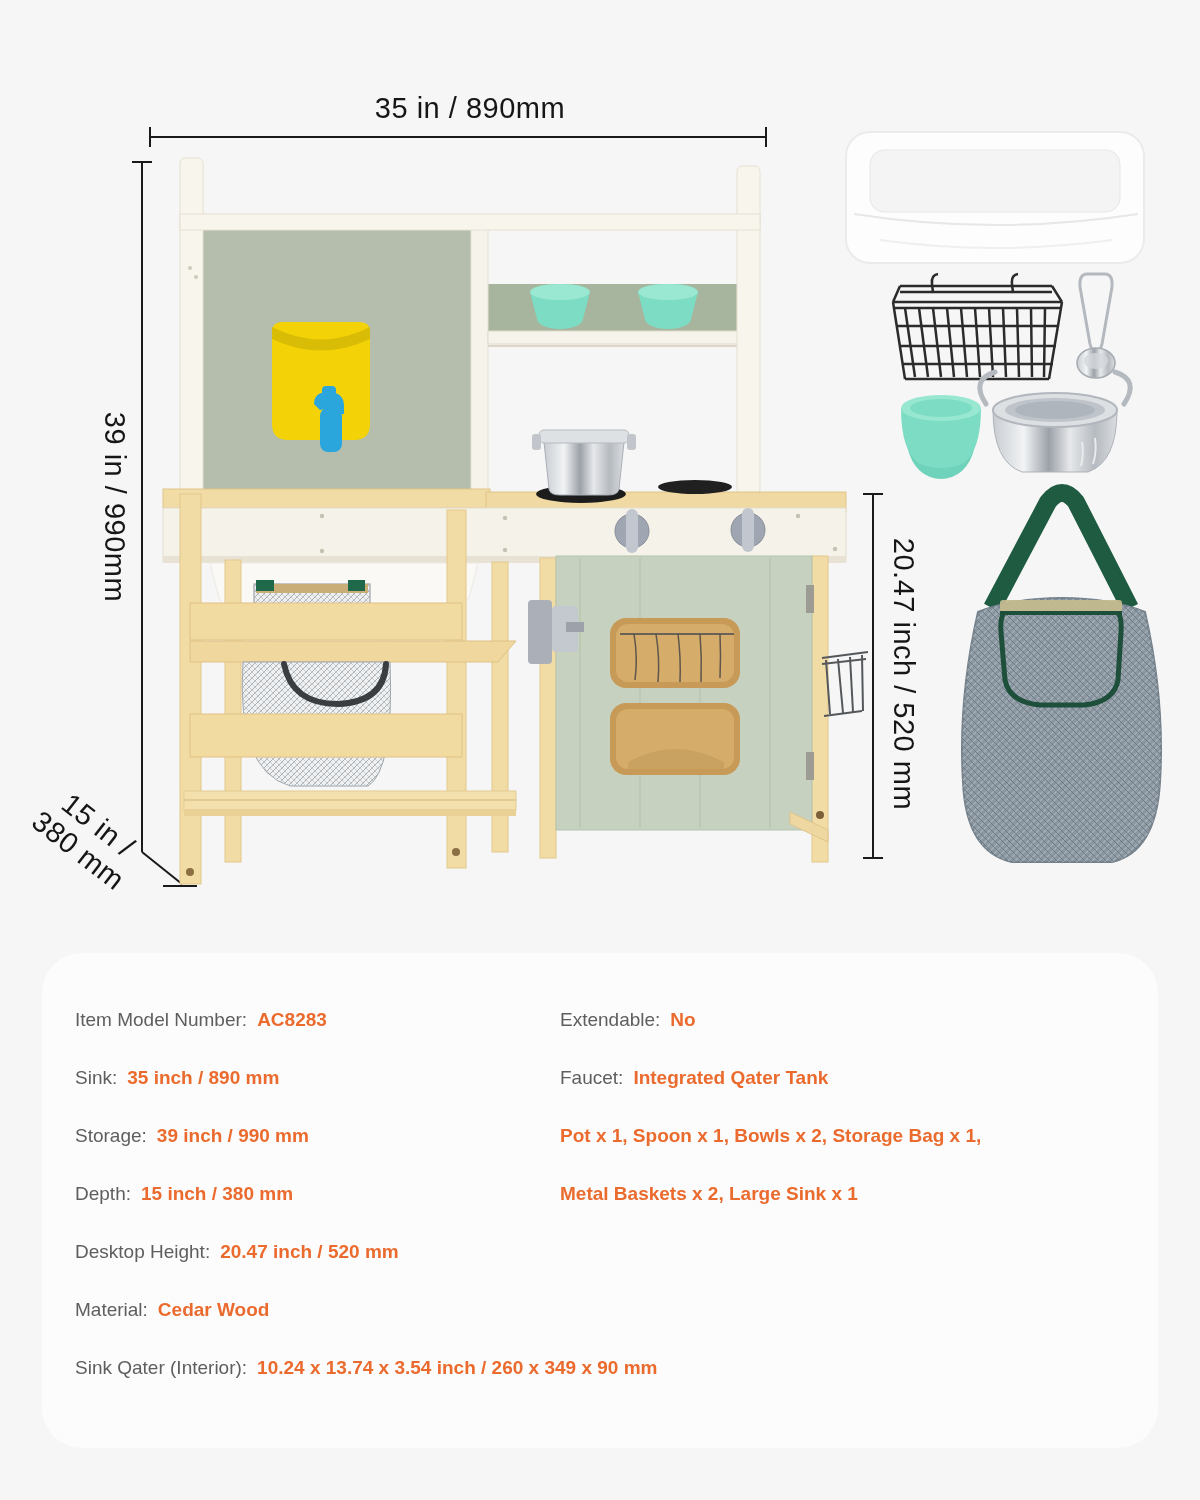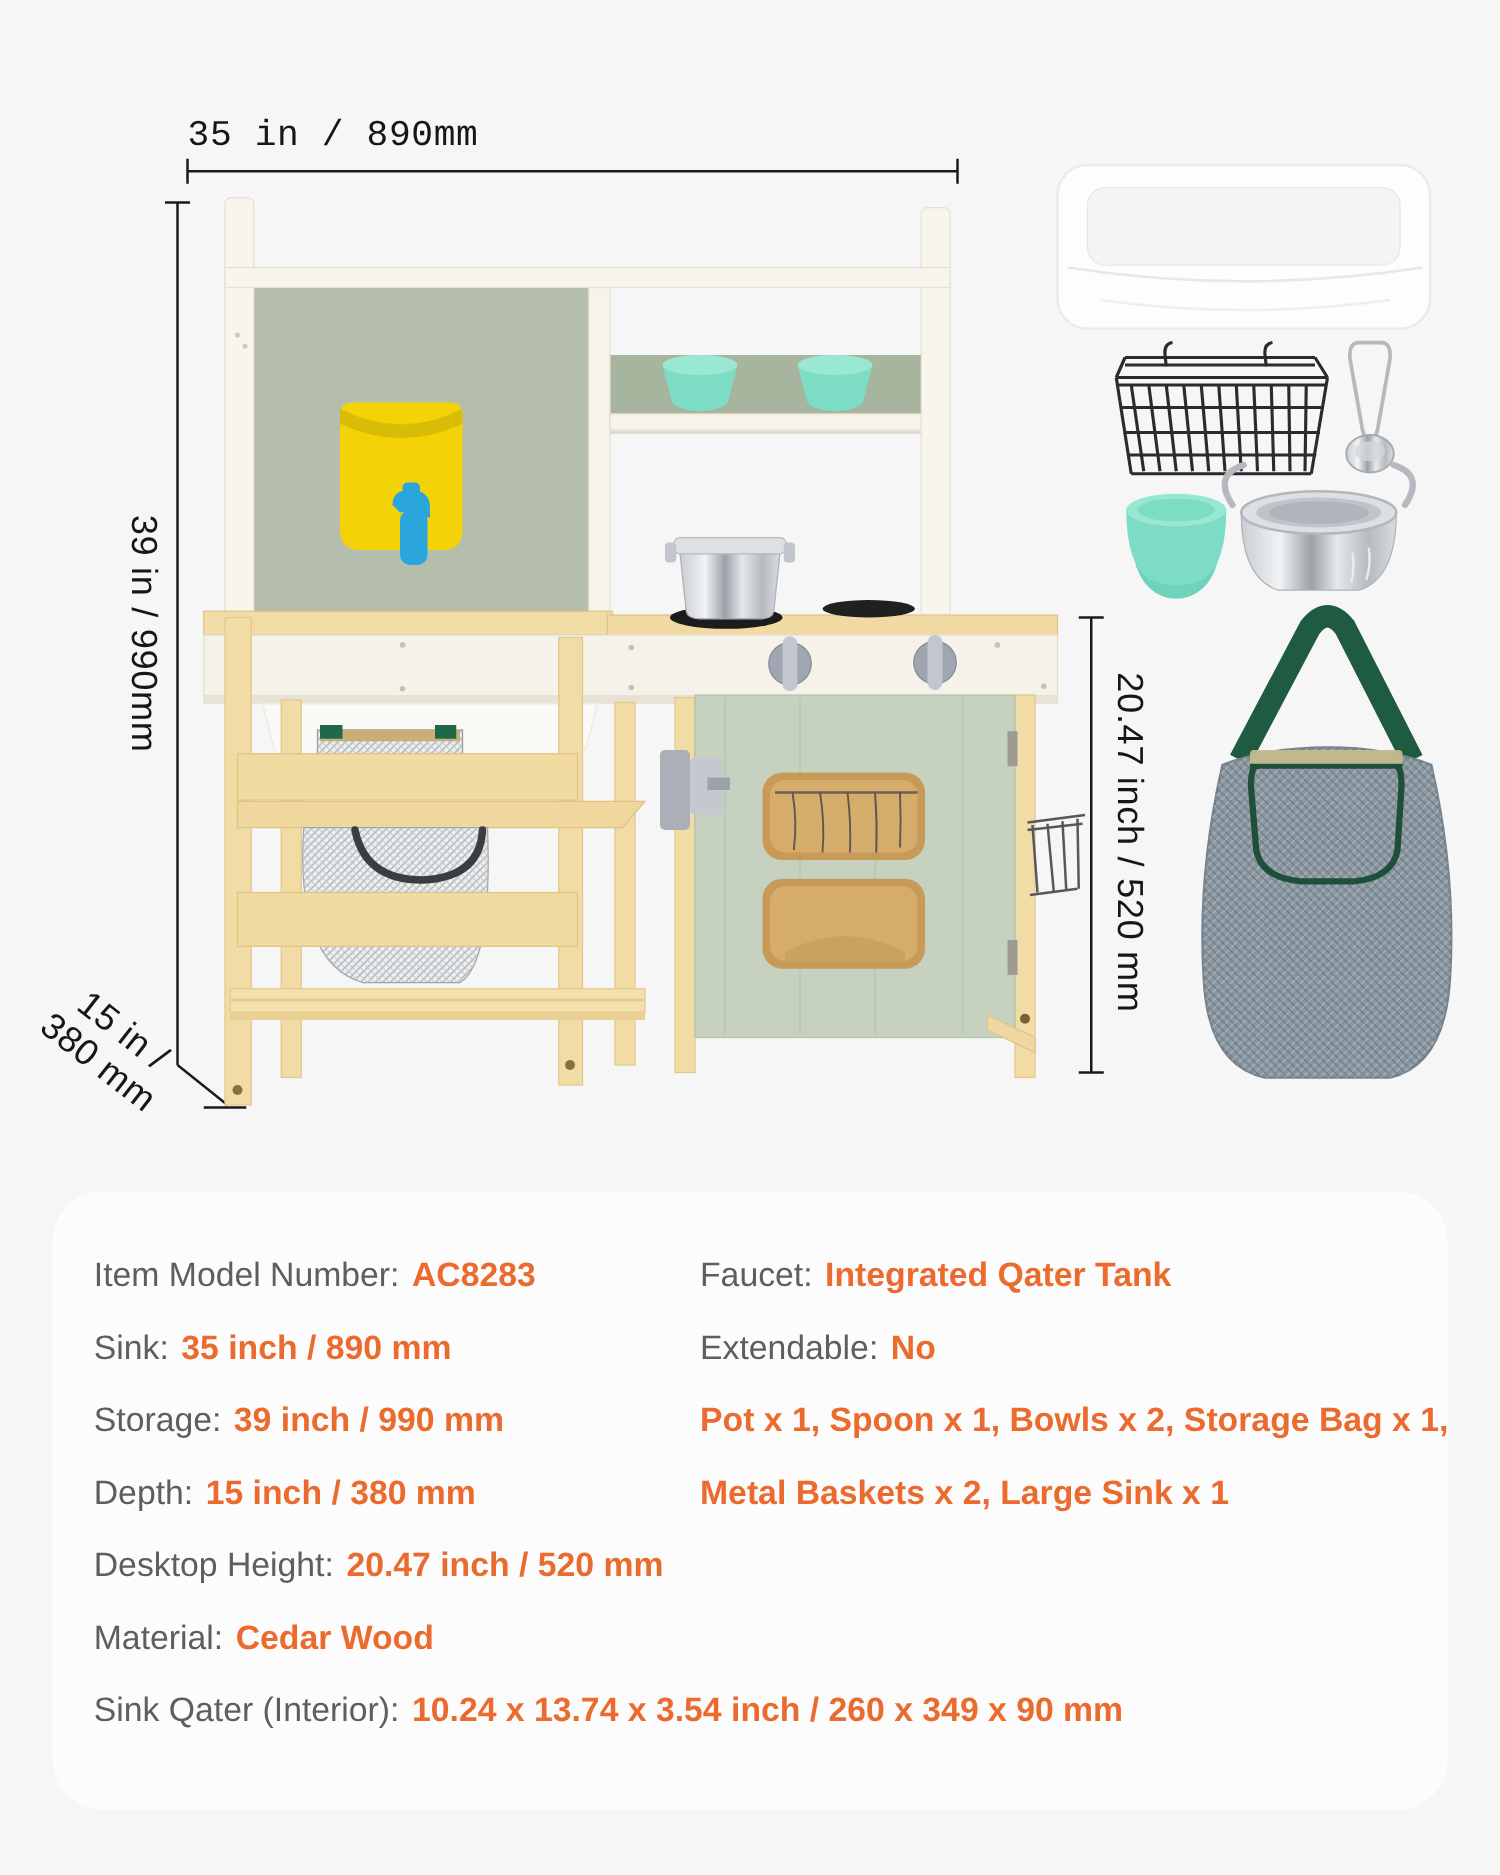--- a/index.html
+++ b/index.html
@@ -13,37 +13,37 @@
   .stage{position:absolute;left:0;top:0;width:1200px;height:1500px;overflow:hidden;}
   svg{position:absolute;left:0;top:0;}
   
   .dim-label{
     position:absolute;
     font-size:29px;
     color:#161616;
     letter-spacing:0.5px;
     white-space:nowrap;
   }
-  .dim-width{left:150px;top:92px;width:616px;text-align:left;font-family:Liberation Mono, monospace;}
+  .dim-width{left:162px;top:92px;width:616px;text-align:center;}
   .dim-height{left:114px;top:507px;transform:translate(-50%,-50%) rotate(90deg);}
   .dim-desktop{left:903px;top:674px;transform:translate(-50%,-50%) rotate(90deg);}
   .dim-depth{
     left:88px;top:838px;transform:translate(-50%,-50%) rotate(38deg);
     text-align:center;line-height:1.12;
   }
   .dim-depth span{display:block;}
   
   .spec-panel{
     position:absolute;left:42px;top:953px;width:1116px;height:495px;
     background:#FCFCFC;border-radius:40px;
   }
   .spec-col{position:absolute;top:38px;white-space:nowrap;}
   .spec-col-left{left:33px;}
   .spec-col-right{left:518px;}
-  .spec-row{height:58px;line-height:58px;font-size:27px;}
+  .spec-row{height:58px;line-height:58px;font-size:19px;}
   .spec-label{color:#5E5E5E;margin-right:10px;}
   .spec-value{color:#EB6B2E;font-weight:700;}
 </style>
 </head>
 <body>
 
 <div class="stage">
 
   <svg width="1200" height="955" viewBox="0 0 1200 955">
     <defs>
@@ -325,24 +325,24 @@
       </div>
       <div class="spec-row">
         <span class="spec-label">Material:</span><span class="spec-value">Cedar Wood</span>
       </div>
       <div class="spec-row">
         <span class="spec-label">Sink Qater (Interior):</span><span class="spec-value">10.24 x 13.74 x 3.54 inch / 260 x 349 x 90 mm</span>
       </div>
     </div>
     <div class="spec-col spec-col-right">
       <div class="spec-row">
+        <span class="spec-label">Extendable:</span><span class="spec-value">No</span>
+      </div>
+      <div class="spec-row">
         <span class="spec-label">Faucet:</span><span class="spec-value">Integrated Qater Tank</span>
-      </div>
-      <div class="spec-row">
-        <span class="spec-label">Extendable:</span><span class="spec-value">No</span>
       </div>
       <div class="spec-row">
         <span class="spec-value">Pot x 1, Spoon x 1, Bowls x 2, Storage Bag x 1,</span>
       </div>
       <div class="spec-row">
         <span class="spec-value">Metal Baskets x 2, Large Sink x 1</span>
       </div>
     </div>
   </div>
 

